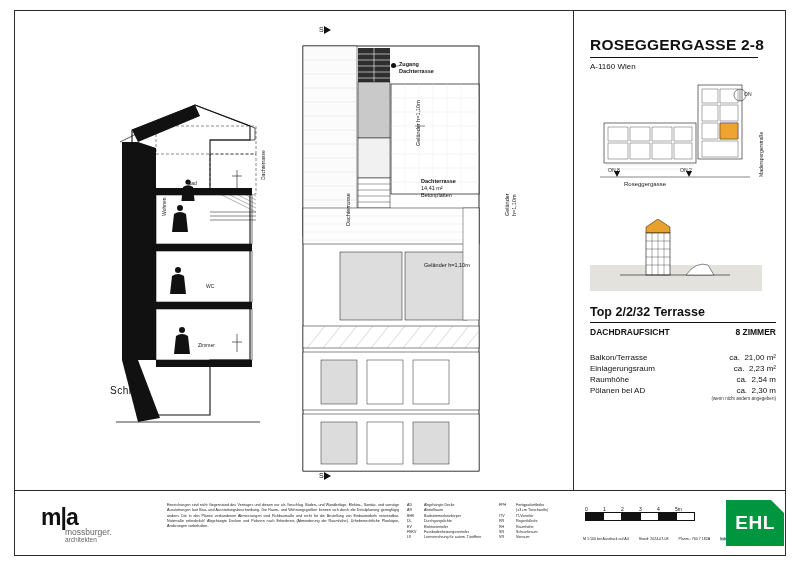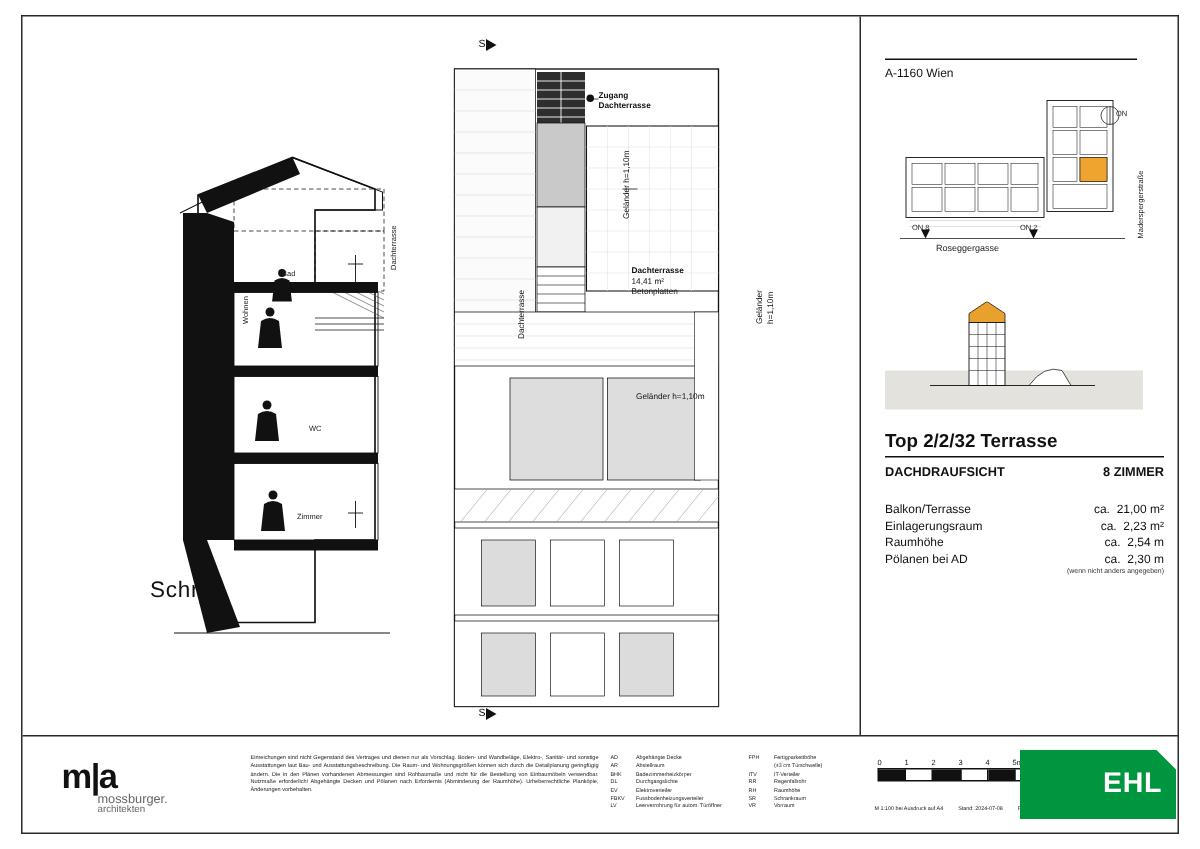--- a/index.html
+++ b/index.html
@@ -33,22 +33,22 @@
     background: #2b2b2b;
   }
   
   .schnitt-area {
     position: absolute;
     left: 60px; top: 30px;
     width: 240px; height: 420px;
   }
   .schnitt-label {
     position: absolute;
-    left: 100px; top: 385px;
-    font-size: 15px;
+    left: 110px; top: 385px;
+    font-size: 10px;
     letter-spacing: .5px;
     color: #111;
   }
   
   .plan-area {
     position: absolute;
     left: 295px; top: 26px;
     width: 250px; height: 460px;
   }
   .cut-mark {
@@ -230,21 +230,20 @@
     right: 16px; top: 500px;
     width: 58px; height: 46px;
     background: #00953f;
     color: #fff;
     font-size: 19px;
     font-weight: bold;
     letter-spacing: .5px;
     display: flex;
     align-items: center;
     justify-content: center;
-    padding-left: 46px;
   }
   .ehl::after {
     content: "";
     position: absolute;
     right: 0; top: 0;
     border-left: 13px solid transparent;
     border-top: 13px solid #fff;
   }
   .vsep { position: absolute; background: #2b2b2b; width: 1px; }
   .rot-label {
@@ -471,20 +470,21 @@
     </div>
     <div class="callout" style="left:129px; top:236px;">
       <span>Geländer h=1,10m</span>
     </div>
     <div class="callout" style="left:50px; top:200px; transform:rotate(-90deg); transform-origin:left top;">
       <span>Dachterrasse</span>
     </div>
   </div>
 
   <div class="right-panel">
+    <div class="title-main">ROSEGGERGASSE 2-8</div>
     <div class="title-rule"></div>
     <div class="title-sub">A-1160 Wien</div>
 
     <div class="sit-box">
       <svg width="172" height="118" viewBox="0 0 172 118">
 
         <rect x="108" y="4" width="44" height="74" fill="#ffffff" stroke="#111" stroke-width="0.6"></rect>
         <g stroke="#111" stroke-width="0.35" fill="none">
           <rect x="112" y="8" width="16" height="14"></rect>
           <rect x="130" y="8" width="18" height="14"></rect>

